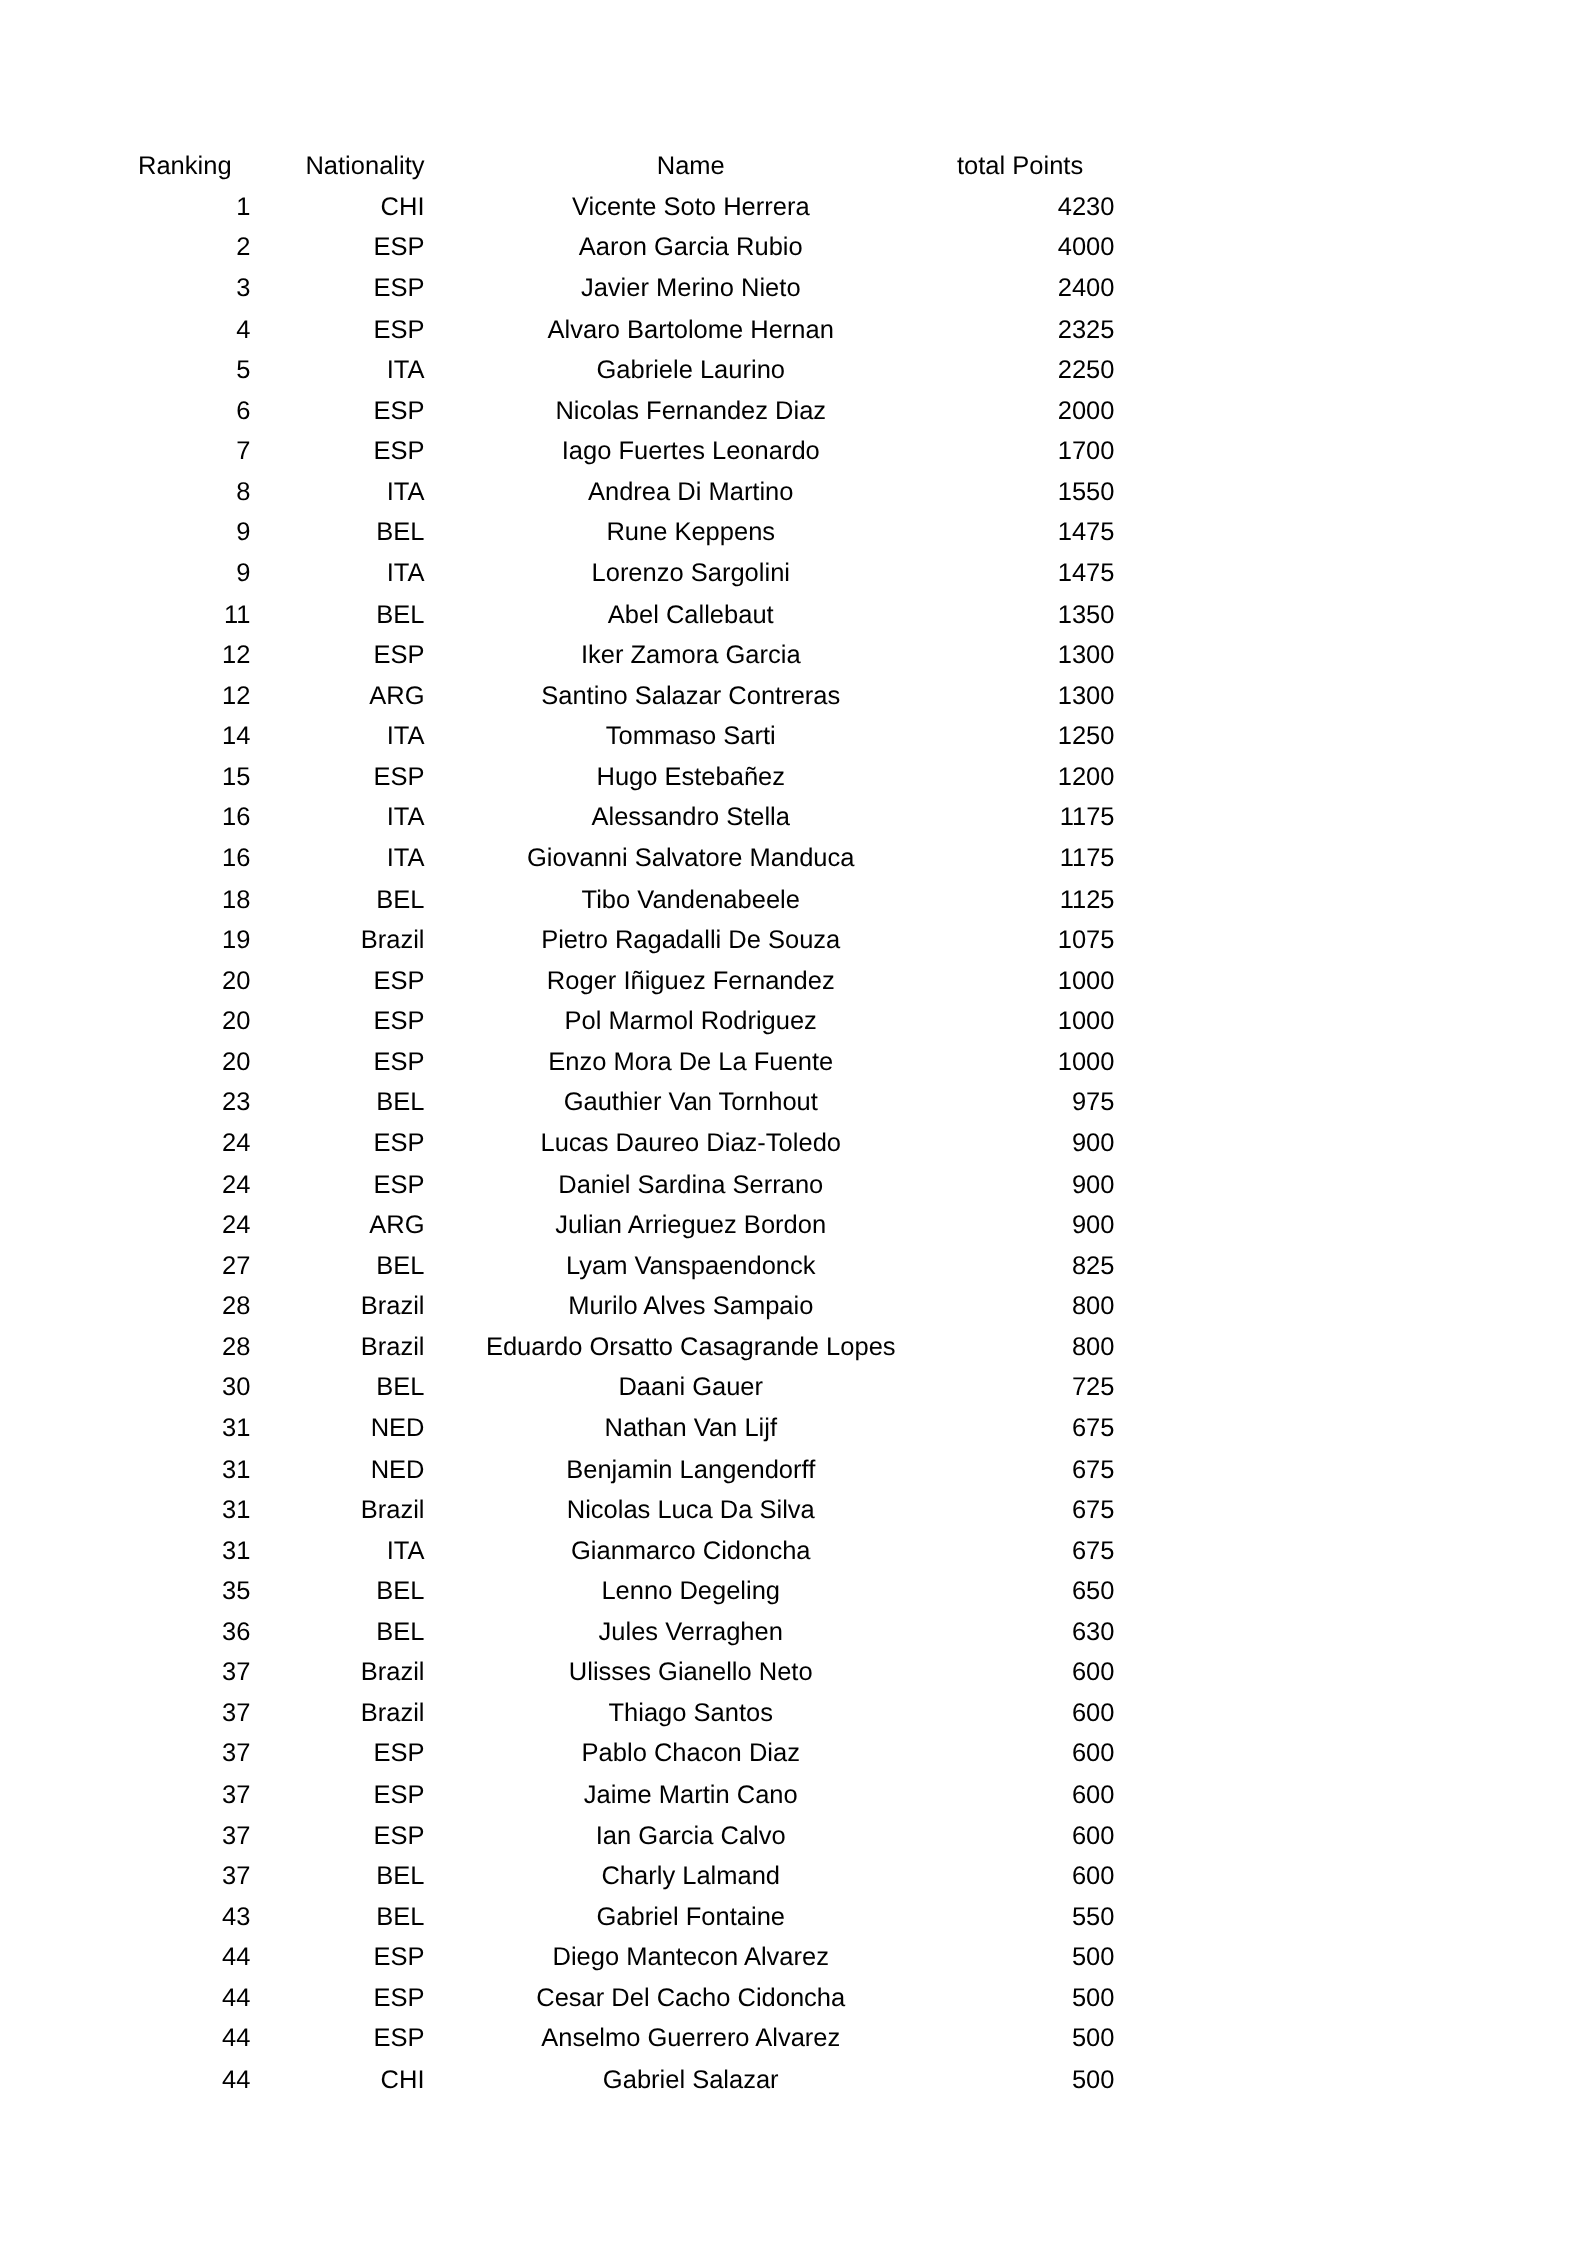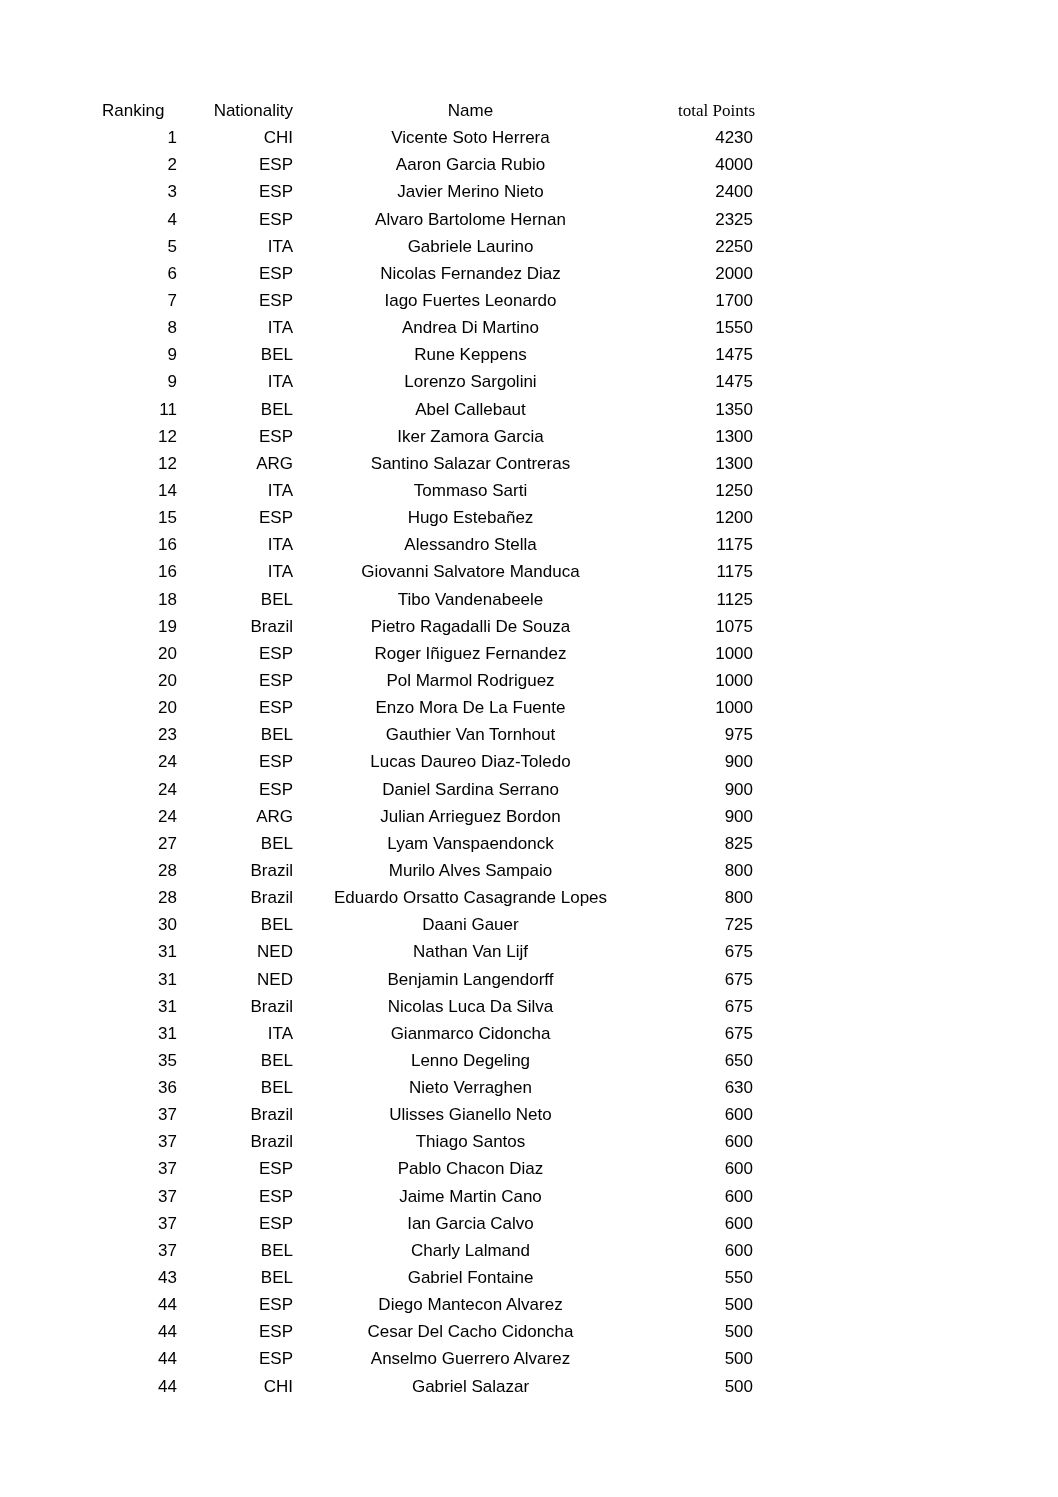--- a/index.html
+++ b/index.html
@@ -13,37 +13,36 @@
     position: relative;
     overflow: hidden;
     font-family: "Liberation Sans", "DejaVu Sans", sans-serif;
     color: #000000;
   }
   .sheet {
     position: absolute;
     left: 90px;
     top: 97px;
     width: 655px;
-    margin-left: 10px;
   }
   .row {
     display: grid;
     grid-template-columns: 77px 116px 355px 107px;
     height: 27.15px;
     line-height: 27.15px;
     font-size: 17px;
     white-space: nowrap;
   }
   .cell { overflow: visible; }
   .cell.rank   { text-align: right; }
   .cell.nat    { text-align: right; padding-left: 6px; }
   .cell.name   { text-align: center; }
   .cell.pts    { text-align: right; padding-right: 2px; }
   .row.header .cell.rank { text-align: left; padding-left: 2px; }
-  .row.header .cell.pts  { text-align: right; padding-right: 0; font-family: Liberation Serif, serif; }
+  .row.header .cell.pts  { text-align: left; padding-right: 0; }
 </style>
 </head>
 <body>
 
 <div class="sheet">
   <div class="row header">
     <div class="cell rank">Ranking</div>
     <div class="cell nat">Nationality</div>
     <div class="cell name">Name</div>
     <div class="cell pts">total Points</div>
@@ -290,21 +289,21 @@
   <div class="row">
     <div class="cell rank">35</div>
     <div class="cell nat">BEL</div>
     <div class="cell name">Lenno Degeling</div>
     <div class="cell pts">650</div>
   </div>
 
   <div class="row">
     <div class="cell rank">36</div>
     <div class="cell nat">BEL</div>
-    <div class="cell name">Nieto Verraghen</div>
+    <div class="cell name">Jules Verraghen</div>
     <div class="cell pts">630</div>
   </div>
 
   <div class="row">
     <div class="cell rank">37</div>
     <div class="cell nat">Brazil</div>
     <div class="cell name">Ulisses Gianello Neto</div>
     <div class="cell pts">600</div>
   </div>
 

